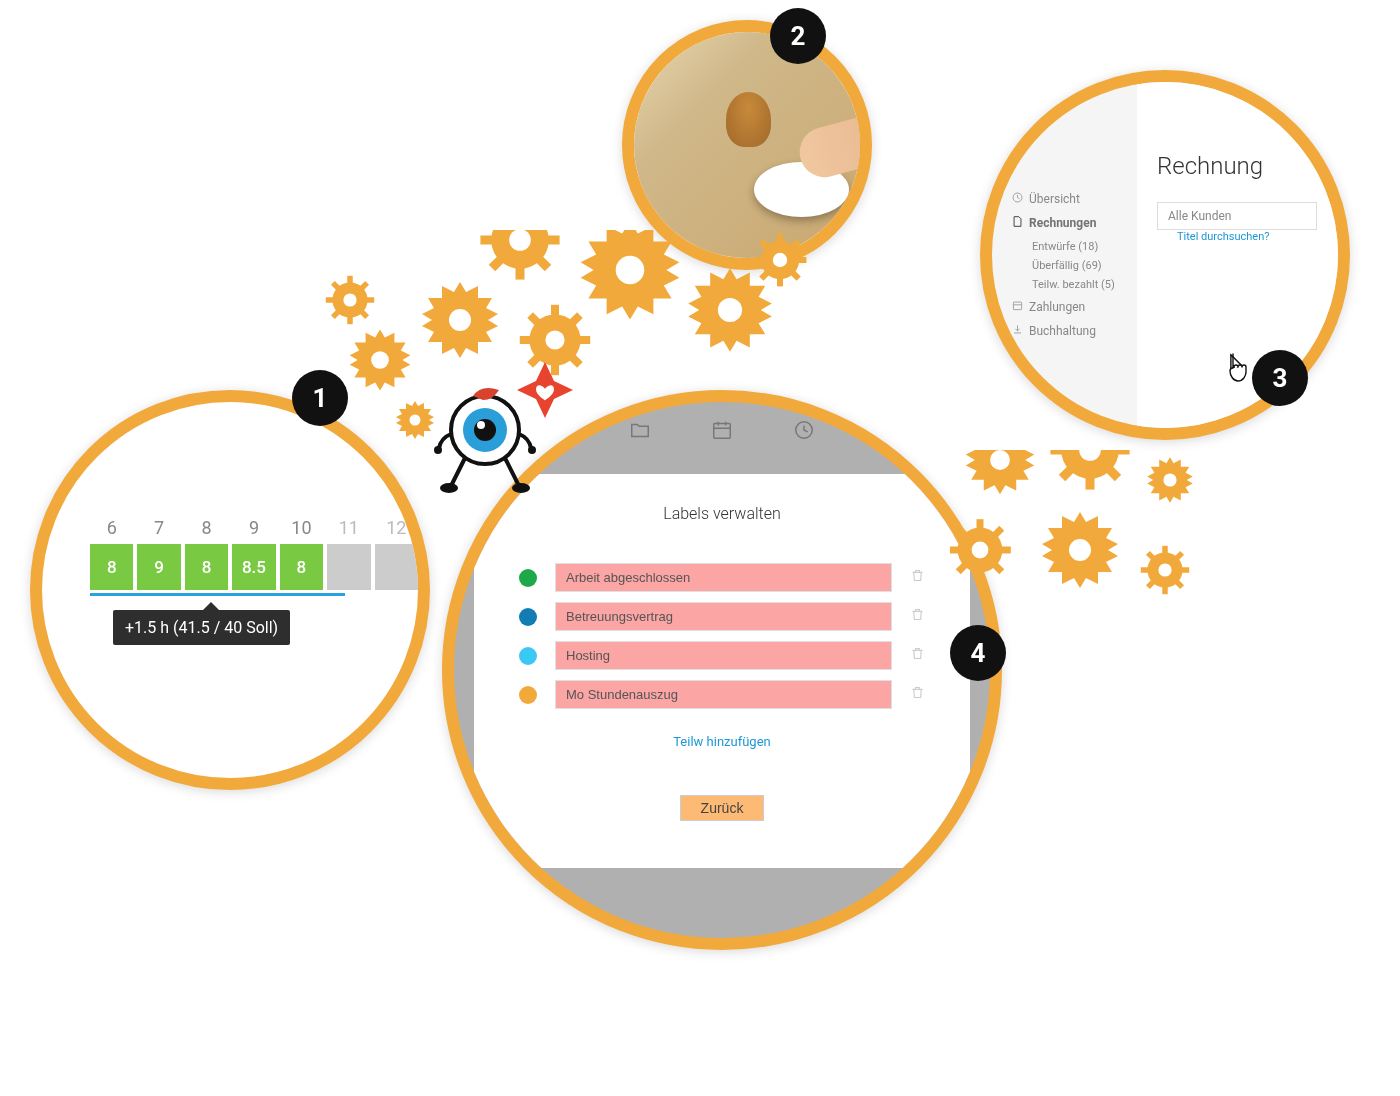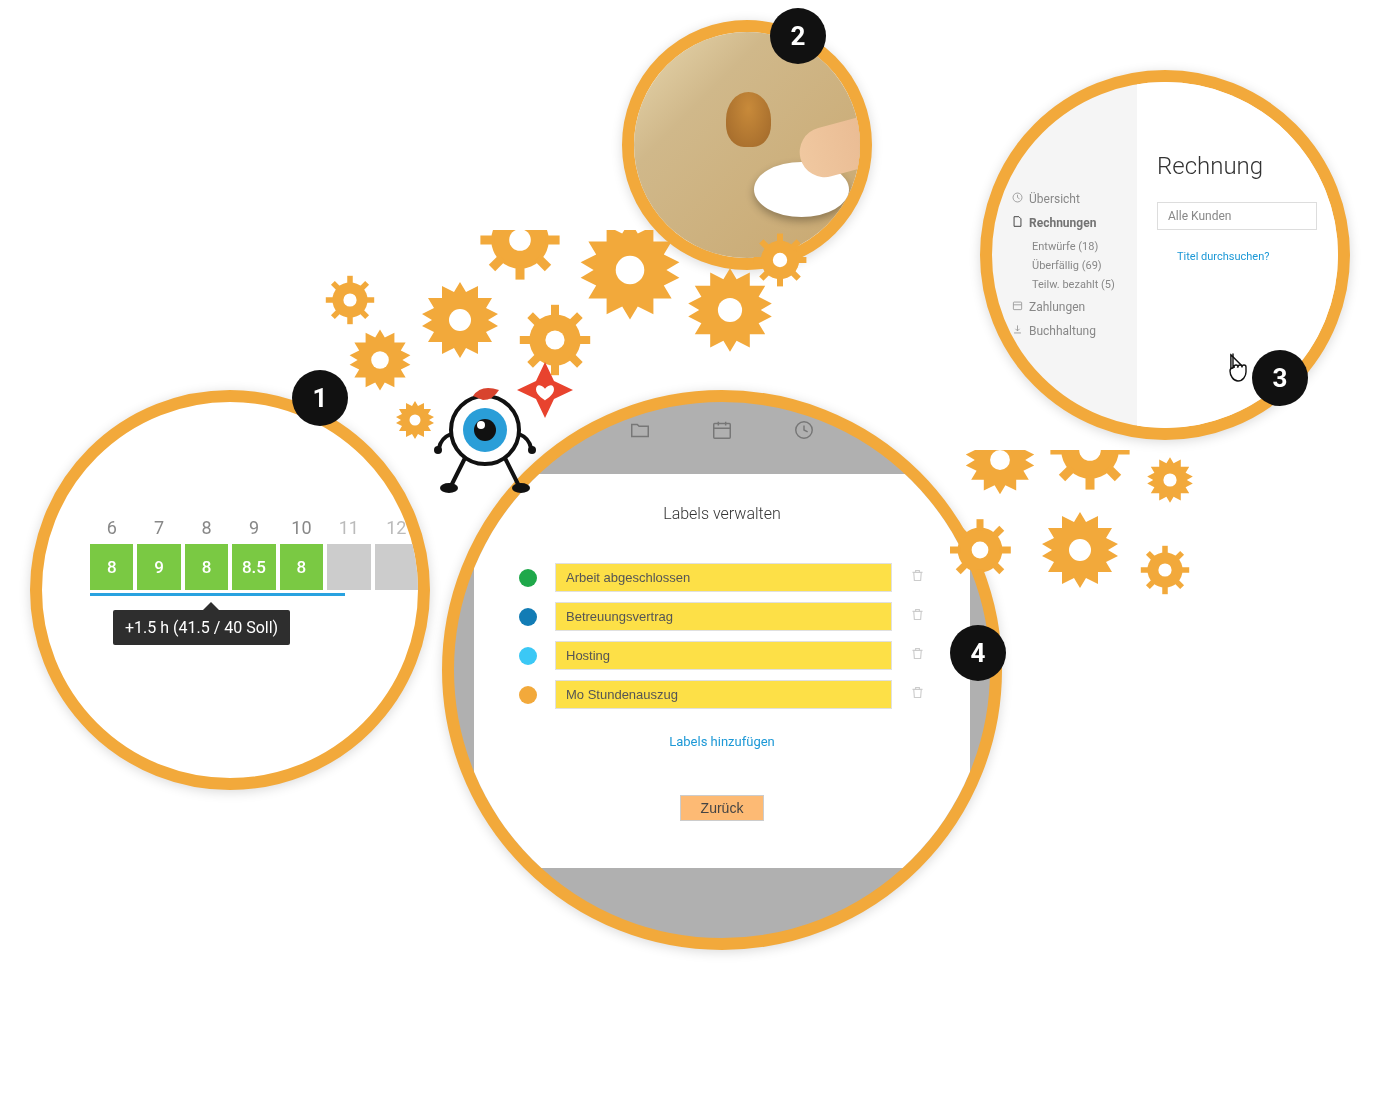--- a/index.html
+++ b/index.html
@@ -101,21 +101,21 @@
   #b3 { left: 1252px; top: 350px; }
   .c3-content { position: absolute; inset: 0; display: flex; }
   .c3-sidebar { width: 145px; padding-top: 110px; padding-left: 20px; font-size: 12px; color: #888; }
   .c3-sidebar .nav-item { display: flex; align-items: flex-start; gap: 6px; margin-bottom: 10px; }
   .c3-sidebar .nav-item.bold { color: #737373; font-weight: 700; }
   .c3-sidebar .sub { padding-left: 20px; font-size: 11px; margin-bottom: 6px; }
   .c3-main { flex: 1; background: #fff; padding-top: 70px; padding-left: 20px; }
   .c3-title { font-size: 24px; color: #333; font-weight: 300; margin-bottom: 22px; }
   .c3-select {
     border: 1px solid #ddd; padding: 6px 10px; font-size: 12px; color: #888;
-    width: 160px; margin-bottom: 20px; background: #fff;
+    width: 160px; background: #fff;
   }
   .c3-link { color: #1c98d6; font-size: 11px; margin-left: 20px; }
   .c3-cursor { position: absolute; left: 230px; top: 270px; font-size: 24px; }
   .nav-icon { width: 11px; height: 11px; display: inline-block; }
 
   
   #c4 { left: 442px; top: 390px; width: 560px; height: 560px; background: #b0b0b0; }
   #b4 { left: 950px; top: 625px; }
   .c4-appbar {
     position: absolute; top: 0; left: 0; right: 0; height: 60px;
@@ -128,21 +128,21 @@
     background: #fff;
     padding: 30px 45px 20px;
   }
   .c4-modal h2 { text-align: center; font-weight: 300; font-size: 16px; color: #333; margin: 0 0 40px; }
   .label-row {
     display: flex; align-items: center; gap: 18px; margin-bottom: 10px;
   }
   .label-dot { width: 18px; height: 18px; border-radius: 50%; flex-shrink: 0; }
   .label-input {
     flex: 1; border: 1px solid #e0e0e0; padding: 6px 10px;
-    font-size: 13px; color: #555; background: #fde047;
+    font-size: 13px; color: #555; background: #fca5a5;
   }
   .label-trash { color: #d0d0d0; cursor: pointer; }
   .add-link { text-align: center; margin-top: 22px; }
   .add-link a { color: #1c98d6; font-size: 13px; cursor: pointer; }
   .back-btn {
     display: block; margin: 45px auto 0;
     border: 1px solid #ccc; background: #fdba74;
     padding: 4px 20px; font-size: 14px; color: #444; cursor: pointer;
   }
   .c4-footer {
@@ -400,21 +400,21 @@
             </svg></span>
         </div>
         <div class="label-row">
           <div class="label-dot" style="background: rgb(242, 169, 59);"></div>
           <input class="label-input" value="Mo Stundenauszug" style="">
           <span class="label-trash"><svg width="15" height="15" viewBox="0 0 24 24" fill="none" stroke="#ccc" stroke-width="1.8">
               <path d="M4 7h16M9 7V4h6v3M6 7l1 13h10l1-13"></path>
             </svg></span>
         </div>
       </div>
-    <div class="add-link"><a>Labels hinzufügen</a></div>
+    <div class="add-link"><a>Teilw hinzufügen</a></div>
     <button class="back-btn">Zurück</button>
   </div>
   <div class="c4-footer">
     <span><span class="tag">tstag"</span><span> – 36</span></span>
     <span>63 %</span>
   </div>
 </div>
 <div id="b4" class="badge">4</div>
 
 </body></html>

